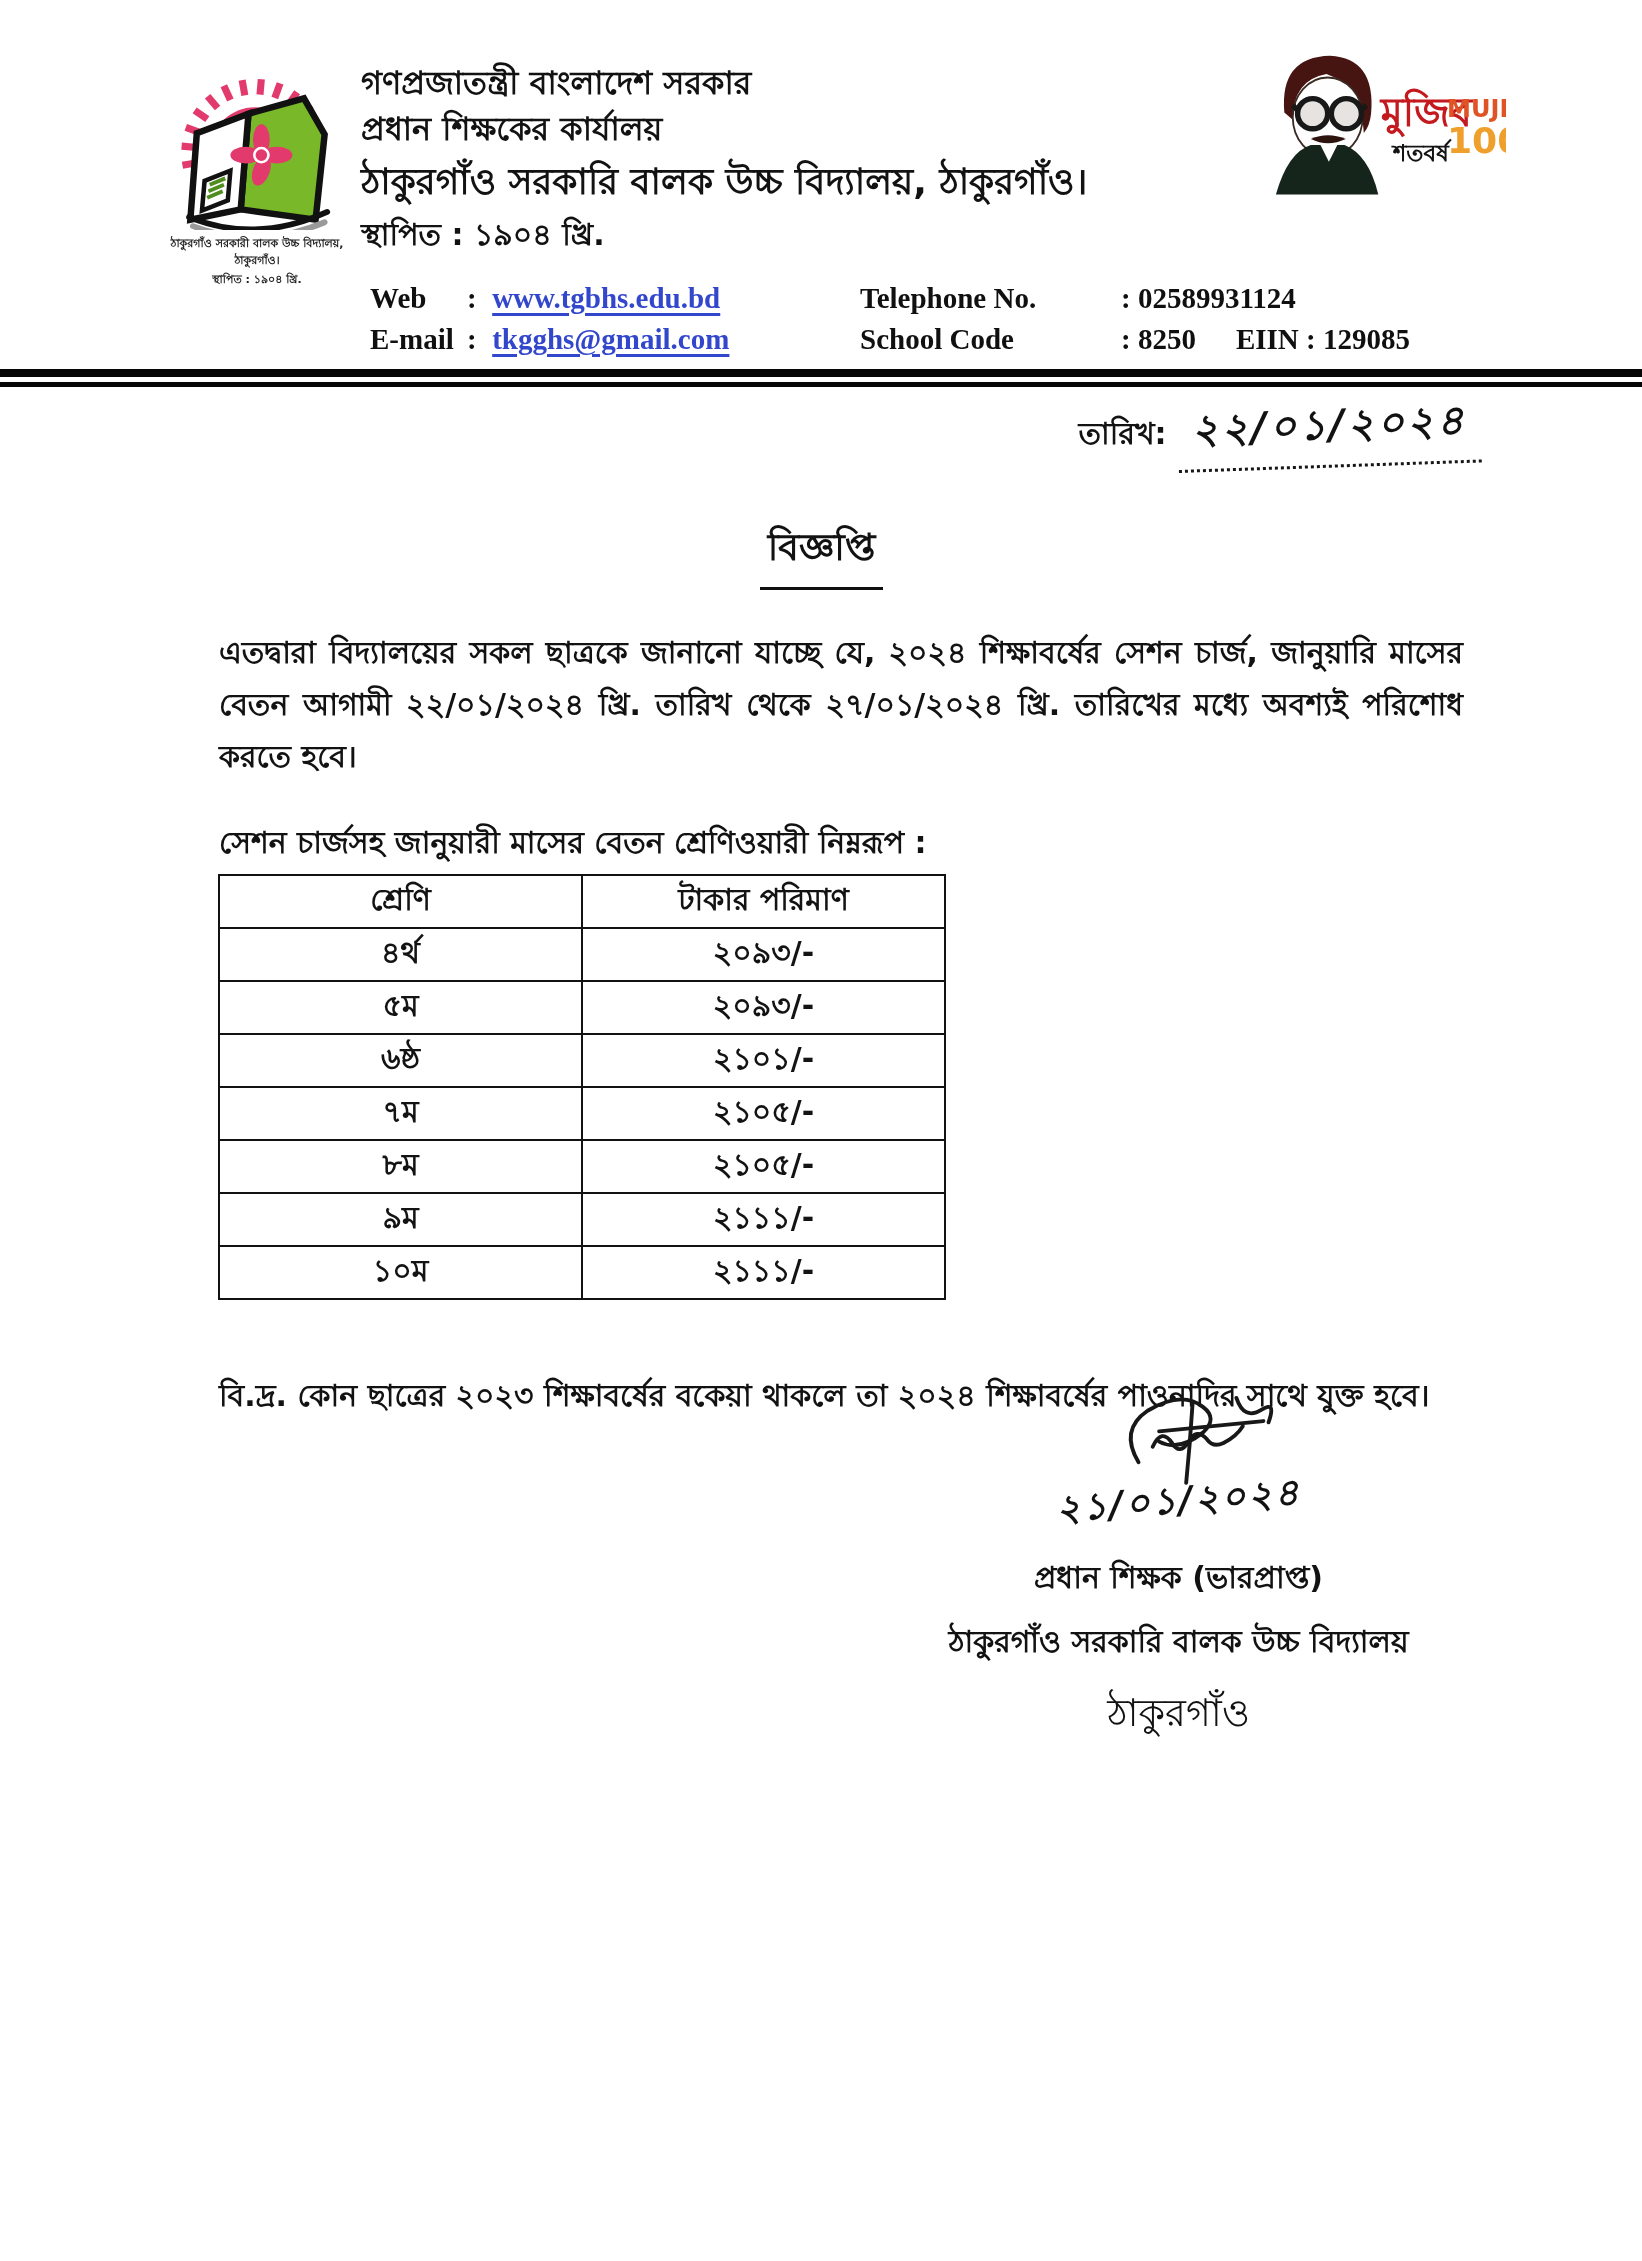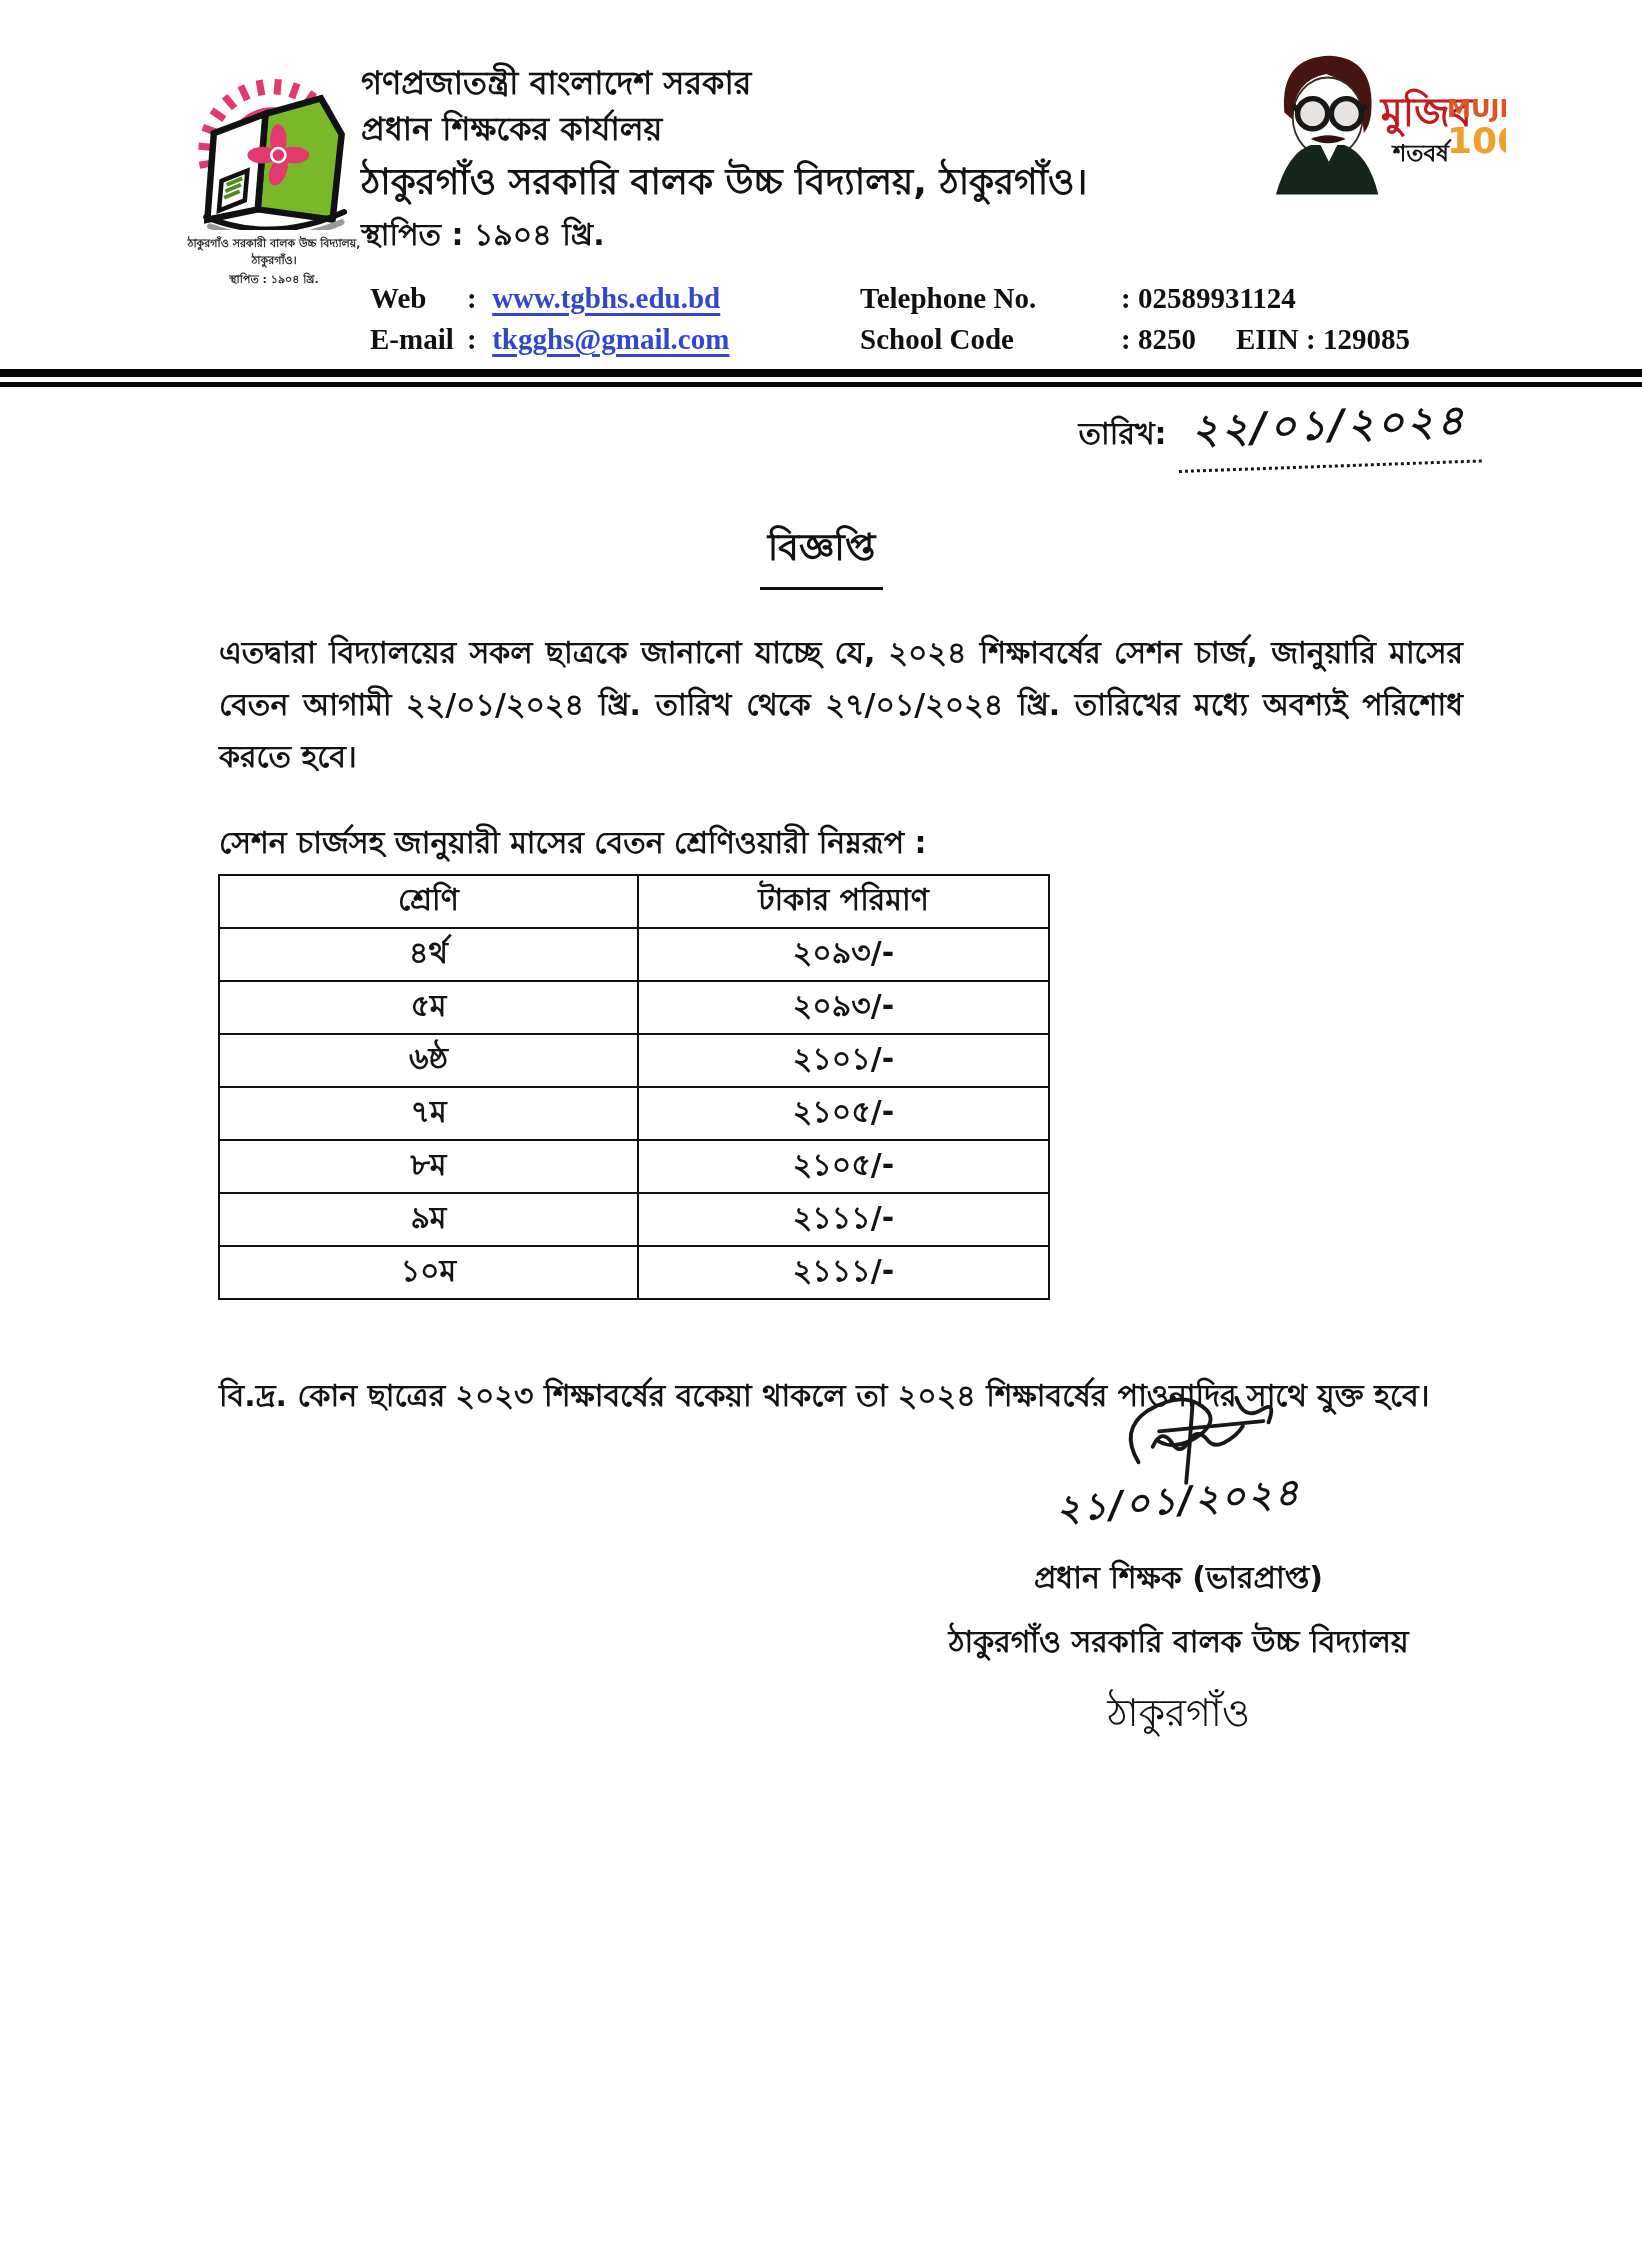--- a/index.html
+++ b/index.html
@@ -12,21 +12,21 @@
     font-family:"DejaVu Sans","Liberation Sans",sans-serif;
     overflow:hidden;
   }
   
   .header { position:relative; padding-top:61px; }
   .header-text { text-align:left; margin-left:361px; margin-right:213px; font-weight:bold; }
   .h-gov   { font-size:32px; line-height:45px; }
   .h-off   { font-size:32px; line-height:46px; }
   .h-sch   { font-size:36px; line-height:53px; margin-top:2.6px; }
   .h-est   { font-size:30px; line-height:43px; margin-top:5.2px; }
-  .logo-left  { position:absolute; left:187px; top:57px; width:174px; text-align:center; }
+  .logo-left  { position:absolute; left:170px; top:57px; width:174px; text-align:center; }
   .logo-left .caption { font-size:11px; line-height:1.55; font-weight:bold; color:#222; margin-top:2.6px; }
   .logo-right { position:absolute; right:137px; top:44px; width:253px; }
   
   .contact { margin-top:22px; font-family:"Liberation Serif","DejaVu Serif",serif; font-weight:bold; font-size:29px; color:#101010; }
   .contact-row { display:flex; align-items:flex-end; line-height:41px; }
   .c-left  { margin-left:370px; width:490px; display:flex; }
   .c-left .lbl { display:inline-block; min-width:97px; }
   .c-left .colon { margin-right:15.5px; }
   .c-right { display:flex; }
   .c-right .lbl { display:inline-block; width:261px; }
@@ -50,21 +50,21 @@
     display:inline-block; font-size:37px; font-weight:bold;
     border-bottom:3.2px solid #101010; padding:0 7.7px 6.4px 7.7px;
   }
   
   .para {
     margin:37px 180px 0 219px;
     font-size:30px; font-weight:bold; line-height:52px; text-align:justify;
   }
   .table-intro { margin:39px 180px 0 219px; font-size:30px; font-weight:bold; line-height:41px; }
   
-  table.fee { border-collapse:collapse; margin:10.3px 0 0 218px; width:832px; }
+  table.fee { border-collapse:collapse; margin:10.3px 0 0 218px; width:728px; }
   table.fee th, table.fee td {
     border:2.6px solid #121212; text-align:center; vertical-align:middle;
     font-size:30px; font-weight:bold; color:#131313;
   }
   table.fee th { height:49px; }
   table.fee td { height:50px; }
   table.fee .col-class  { width:420px; }
   table.fee .col-amount { width:412px; }
   
   .note { margin:70px 180px 0 219px; font-size:30px; font-weight:bold; line-height:52px; text-align:justify; }

